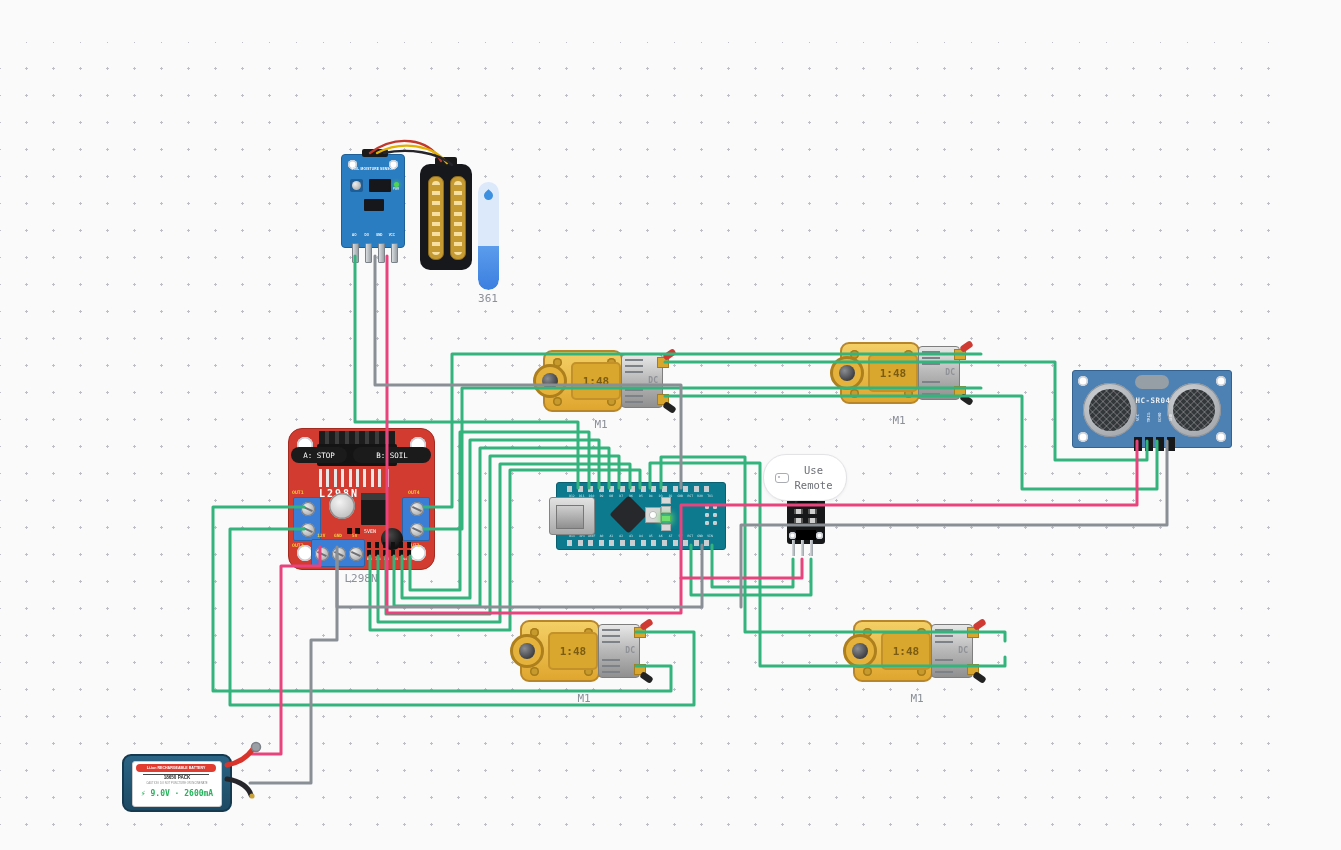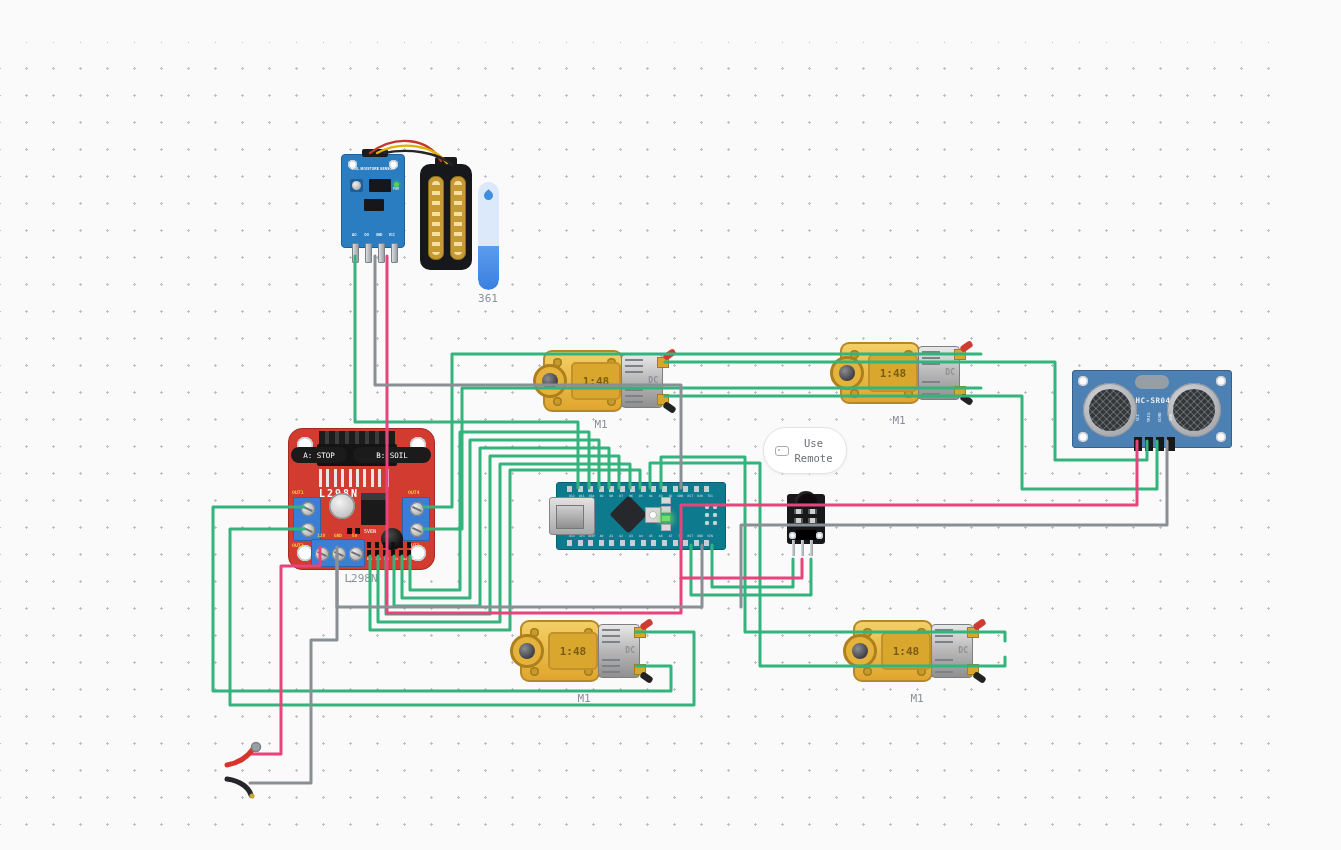--- a/index.html
+++ b/index.html
@@ -91,21 +91,21 @@
   .hdr{position:absolute;left:78px;top:113px;width:48px;height:6px;background:repeating-linear-gradient(90deg,#111 0 4px,rgba(0,0,0,0) 4px 8px);}
   .hdr-labs{position:absolute;left:76px;top:128px;width:52px;display:flex;}
   .hdr-labs span{flex:1;text-align:center;font-size:3px;color:#fff;font-family:"DejaVu Sans Mono",monospace;}
   
   .ir{left:787px;top:452px;width:38px;height:50px;background:#17181a;border-radius:3px;}
   .dome{position:absolute;left:8px;top:-3px;width:22px;height:12px;background:#0c0c0e;border-radius:11px 11px 0 0;box-shadow:inset 2px 2px 2px rgba(255,255,255,.12);}
   .smd{position:absolute;width:9px;height:5px;background:linear-gradient(90deg,#555 0 2px,#cfcfcf 2px 7px,#555 7px);}
   .irpinblk{position:absolute;left:9px;top:36px;width:20px;height:10px;background:#000;}
   .irpin{position:absolute;width:3px;height:16px;background:linear-gradient(90deg,#d9dde0,#9aa0a5);top:46px;}
   
-  .pill{left:763px;top:385px;width:82px;height:45px;background:#fff;border:1.5px solid #e3e3e6;border-radius:23px;display:flex;align-items:center;box-shadow:0 1px 3px rgba(0,0,0,.06);cursor:pointer;justify-content:center;}
+  .pill{left:763px;top:412px;width:82px;height:45px;background:#fff;border:1.5px solid #e3e3e6;border-radius:23px;display:flex;align-items:center;box-shadow:0 1px 3px rgba(0,0,0,.06);cursor:pointer;justify-content:center;}
   .pill-icon{width:12px;height:8px;border:1.5px solid #a9adb3;border-radius:3px;margin-left:11px;position:relative;}
   .pill-icon::after{content:"";position:absolute;left:2px;top:2px;width:2px;height:2px;background:#a9adb3;border-radius:50%;}
   .pill-text{flex:1;text-align:center;font-family:"DejaVu Sans Mono",monospace;font-size:10.5px;color:#6b6f76;line-height:1.35;padding-right:8px;}
   
   .batt{left:122px;top:712px;width:110px;height:58px;background:linear-gradient(#2a6485,#1d4a63);border:2px solid #153a4f;border-radius:9px;box-sizing:border-box;}
   .blabel{position:absolute;left:8px;top:5px;width:88px;height:44px;background:#fff;border-radius:3px;border:1px solid #ccc;overflow:hidden;}
   .banner{position:absolute;left:3px;top:2px;width:80px;height:8px;background:#e23b30;border-radius:4px;color:#fff;font-size:3.6px;font-weight:bold;text-align:center;line-height:8px;}
   .pack{position:absolute;left:0;top:13px;width:100%;text-align:center;font-size:4.6px;font-weight:bold;color:#2b2b2b;border-bottom:0;}
   .packline{position:absolute;left:10px;top:12px;width:66px;border-top:1px solid #444;}
   .caution{position:absolute;left:0;top:20px;width:100%;text-align:center;font-size:2.7px;color:#8a8a8a;}
@@ -393,20 +393,34 @@
   </div>
 
   <div class="comp pill">
     <div class="pill-icon"></div>
     <div class="pill-text">
       <div>Use</div>
       <div>Remote</div>
     </div>
   </div>
 
+  <div class="comp batt">
+    <div class="blabel">
+      <div class="banner">Li-ion RECHARGEABLE BATTERY</div>
+      <div class="packline"></div>
+      <div class="pack">18650 PACK</div>
+      <div class="caution">CAUTION: DO NOT PUNCTURE OR INCINERATE</div>
+      <div class="pwr-row">
+        <span>⚡</span>
+        <span>9.0V</span>
+        <span>·</span>
+        <span>2600mA</span>
+      </div>
+    </div>
+  </div>
 
   <svg class="wires" width="1341" height="850" viewBox="0 0 1341 850">
     <g stroke="#33b47c" stroke-width="3" fill="none" stroke-linejoin="round" stroke-linecap="round" pointer-events="stroke">
       <polyline points="355,214 355,380 578,380 578,446"></polyline>
       <polyline points="304,465 213,465 213,649 671,649 671,624 636,624"></polyline>
       <polyline points="304,487 230,487 230,663 694,663 694,590 636,590"></polyline>
       <polyline points="424,465 452,465 452,312 981,312"></polyline>
       <polyline points="424,487 462,487 462,346 981,346"></polyline>
       <polyline points="665,320 1055,320 1055,418 1147,418 1147,399"></polyline>
       <polyline points="665,354 1022,354 1022,447 1157,447 1157,399"></polyline>

